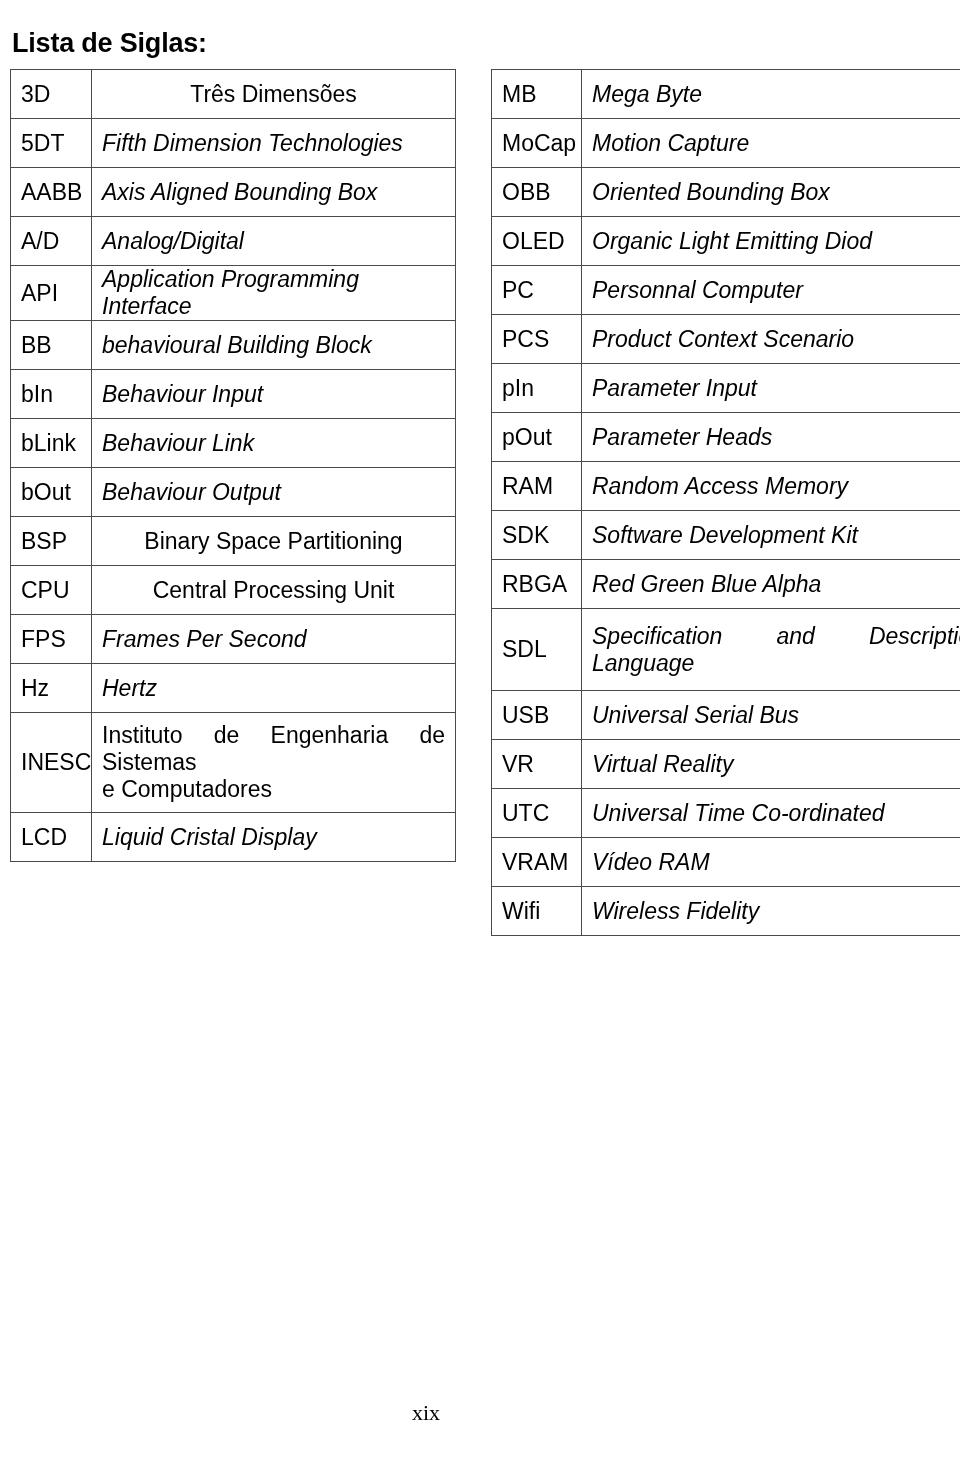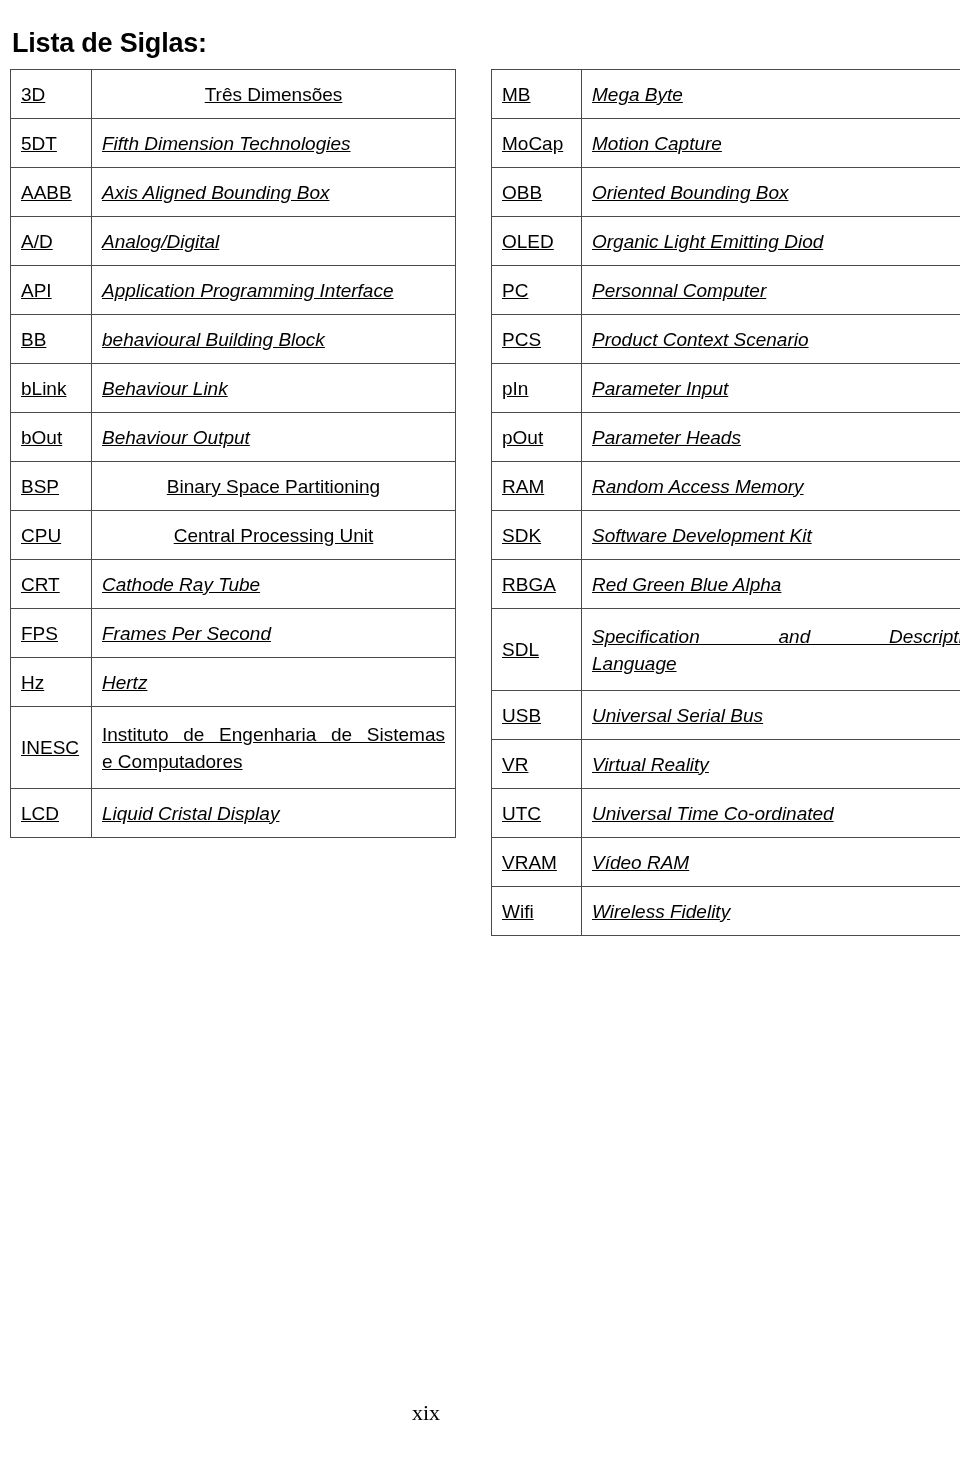--- a/index.html
+++ b/index.html
@@ -23,22 +23,21 @@
     font-size: 27px;
     font-weight: bold;
     letter-spacing: -0.2px;
     line-height: 34px;
   }
 
   .acronym-table {
     position: absolute;
     border-collapse: collapse;
     table-layout: fixed;
-    font-size: 19px;
-    text-decoration: underline;
+    font-size: 23px;
   }
 
   #table-left  { left: 10px;  top: 69px; width: 446px; }
   #table-right { left: 491px; top: 69px; width: 504px; padding-left: 24px; }
 
   .acronym-table td {
     border: 1px solid #4a4a4a;
     padding: 0 10px;
     vertical-align: middle;
     line-height: 27px;
@@ -117,38 +116,38 @@
       </tr>
       <tr>
         <td class="abbr-cell">API</td>
         <td class="meaning-cell">Application Programming Interface</td>
       </tr>
       <tr>
         <td class="abbr-cell">BB</td>
         <td class="meaning-cell">behavioural Building Block</td>
       </tr>
       <tr>
+        <td class="abbr-cell">bIn</td>
+        <td class="meaning-cell">Behaviour Input</td>
+      </tr>
+      <tr>
         <td class="abbr-cell">bLink</td>
         <td class="meaning-cell">Behaviour Link</td>
       </tr>
       <tr>
         <td class="abbr-cell">bOut</td>
         <td class="meaning-cell">Behaviour Output</td>
       </tr>
       <tr>
         <td class="abbr-cell">BSP</td>
         <td class="meaning-cell upright">Binary Space Partitioning</td>
       </tr>
       <tr>
         <td class="abbr-cell">CPU</td>
         <td class="meaning-cell upright">Central Processing Unit</td>
-      </tr>
-      <tr>
-        <td class="abbr-cell">CRT</td>
-        <td class="meaning-cell">Cathode Ray Tube</td>
       </tr>
       <tr>
         <td class="abbr-cell">FPS</td>
         <td class="meaning-cell">Frames Per Second</td>
       </tr>
       <tr>
         <td class="abbr-cell">Hz</td>
         <td class="meaning-cell">Hertz</td>
       </tr>
       <tr class="tall">

